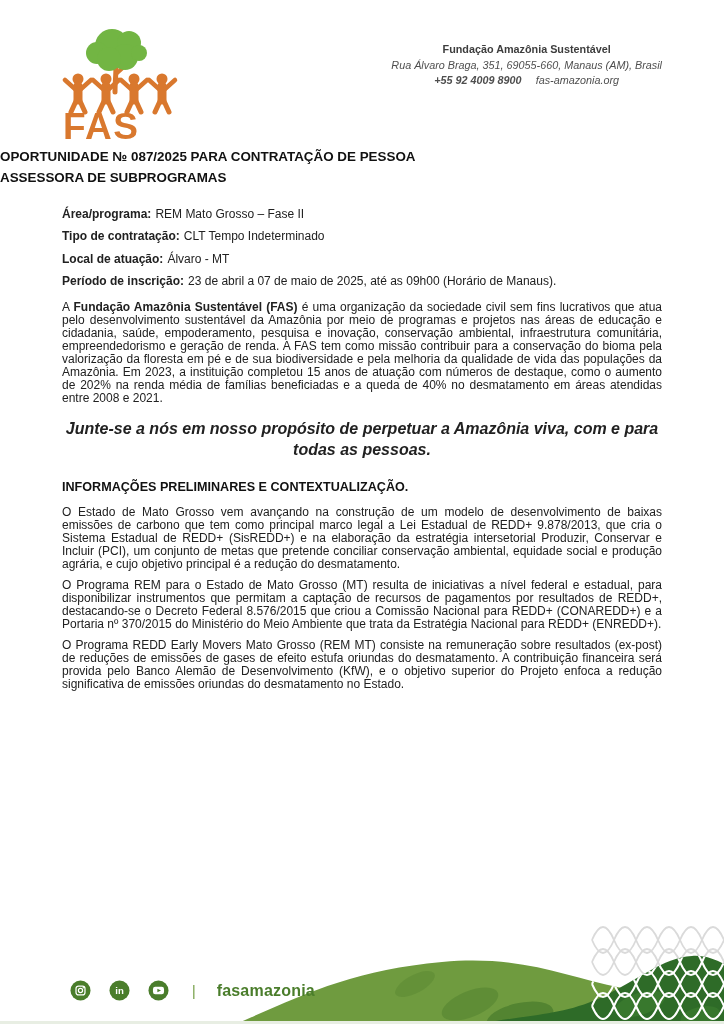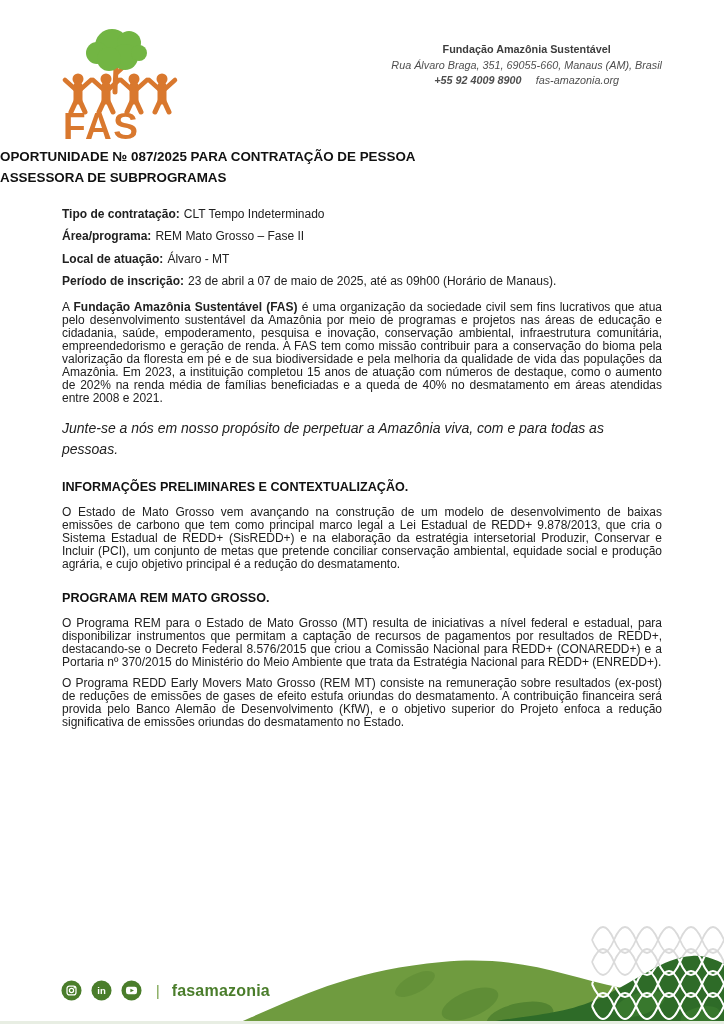--- a/index.html
+++ b/index.html
@@ -17,25 +17,25 @@
   .contact .it{font-style:italic;color:#4f4f4f;}
   .contact .ph{margin-right:14px;font-weight:bold;}
   
   .doc-title{margin-top:4px;text-align:left;font-weight:bold;font-size:13.4px;line-height:21px;color:#111;}
   
   .content{padding:0 62px;}
   .details{margin-top:15px;font-size:12px;line-height:22.4px;}
   .details .lbl{font-weight:bold;margin-right:4px;}
   .sec-h{font-weight:bold;font-size:12.6px;color:#111;margin:17px 0 0 0;line-height:21px;}
   .para{font-size:12px;line-height:13px;text-align:justify;margin:8px 0 0 0;}
-  .tagline{font-size:14px;line-height:21px;font-weight:normal;font-style:italic;margin:13px 0 0 0;}
+  .tagline{font-size:16px;line-height:21px;font-weight:bold;font-style:italic;margin:13px 0 0 0;text-align:center;}
   .b{font-weight:bold;}
   
   .hills{position:absolute;left:0;bottom:0;width:724px;height:100px;display:block;}
-  .social{position:absolute;left:61px;bottom:23px;display:flex;align-items:center;gap:9px;}
+  .social{position:absolute;left:70px;bottom:23px;display:flex;align-items:center;gap:18px;}
   .sicon{width:21px;height:21px;display:block;cursor:pointer;}
   .sep{color:#6f9b3f;font-size:14px;margin:0 3px 0 5px;}
   .handle{color:#4a7d2b;font-weight:bold;font-size:16px;letter-spacing:.2px;}
 </style>
 </head>
 <body>
 
 <div class="page">
 
   <div class="hdr">
@@ -95,34 +95,33 @@
   </div>
 
   <div class="doc-title">
     <div>OPORTUNIDADE № 087/2025 PARA CONTRATAÇÃO DE PESSOA</div>
     <div>ASSESSORA DE SUBPROGRAMAS</div>
   </div>
 
   <div class="content">
 
     <div class="details">
+      <div><span class="lbl">Área/programa:</span><span>REM Mato Grosso – Fase II</span></div>
       <div><span class="lbl">Tipo de contratação:</span><span>CLT Tempo Indeterminado</span></div>
-      <div><span class="lbl">Área/programa:</span><span>REM Mato Grosso – Fase II</span></div>
       <div><span class="lbl">Local de atuação:</span><span>Álvaro - MT</span></div>
       <div><span class="lbl">Período de inscrição:</span><span>23 de abril a 07 de maio de 2025, até as 09h00 (Horário de Manaus).</span></div>
     </div>
 
     <p class="para"><span>A </span><span class="b">Fundação Amazônia Sustentável (FAS)</span><span> é uma organização da sociedade civil sem fins lucrativos que atua pelo desenvolvimento sustentável da Amazônia por meio de programas e projetos nas áreas de educação e cidadania, saúde, empoderamento, pesquisa e inovação, conservação ambiental, infraestrutura comunitária, empreendedorismo e geração de renda. A FAS tem como missão contribuir para a conservação do bioma pela valorização da floresta em pé e de sua biodiversidade e pela melhoria da qualidade de vida das populações da Amazônia. Em 2023, a instituição completou 15 anos de atuação com números de destaque, como o aumento de 202% na renda média de famílias beneficiadas e a queda de 40% no desmatamento em áreas atendidas entre 2008 e 2021.</span></p>
 
     <p class="tagline">Junte-se a nós em nosso propósito de perpetuar a Amazônia viva, com e para todas as pessoas.</p>
 
     <h2 class="sec-h">INFORMAÇÕES PRELIMINARES E CONTEXTUALIZAÇÃO.</h2>
     <p class="para">O Estado de Mato Grosso vem avançando na construção de um modelo de desenvolvimento de baixas emissões de carbono que tem como principal marco legal a Lei Estadual de REDD+ 9.878/2013, que cria o Sistema Estadual de REDD+ (SisREDD+) e na elaboração da estratégia intersetorial Produzir, Conservar e Incluir (PCI), um conjunto de metas que pretende conciliar conservação ambiental, equidade social e produção agrária, e cujo objetivo principal é a redução do desmatamento.</p>
 
-    <h2 class="sec-h">PROGRAMA REM MATO GROSSO.</h2>
     <p class="para">O Programa REM para o Estado de Mato Grosso (MT) resulta de iniciativas a nível federal e estadual, para disponibilizar instrumentos que permitam a captação de recursos de pagamentos por resultados de REDD+, destacando-se o Decreto Federal 8.576/2015 que criou a Comissão Nacional para REDD+ (CONAREDD+) e a Portaria nº 370/2015 do Ministério do Meio Ambiente que trata da Estratégia Nacional para REDD+ (ENREDD+).</p>
     <p class="para">O Programa REDD Early Movers Mato Grosso (REM MT) consiste na remuneração sobre resultados (ex-post) de reduções de emissões de gases de efeito estufa oriundas do desmatamento. A contribuição financeira será provida pelo Banco Alemão de Desenvolvimento (KfW), e o objetivo superior do Projeto enfoca a redução significativa de emissões oriundas do desmatamento no Estado.</p>
 
   </div>
 
   <svg class="hills" viewBox="0 0 724 100" preserveAspectRatio="none" aria-hidden="true">
     <defs>
       <clipPath id="hillsClip">
         <path d="M 236 100 C 300 72 352 46 442 38 C 522 31 562 52 622 64 C 664 72 700 75 724 77 L 724 100 Z"></path>
         <path d="M 480 100 C 530 90 560 92 600 74 C 640 55 662 34 692 32 C 705 31 716 36 724 40 L 724 100 Z"></path>

